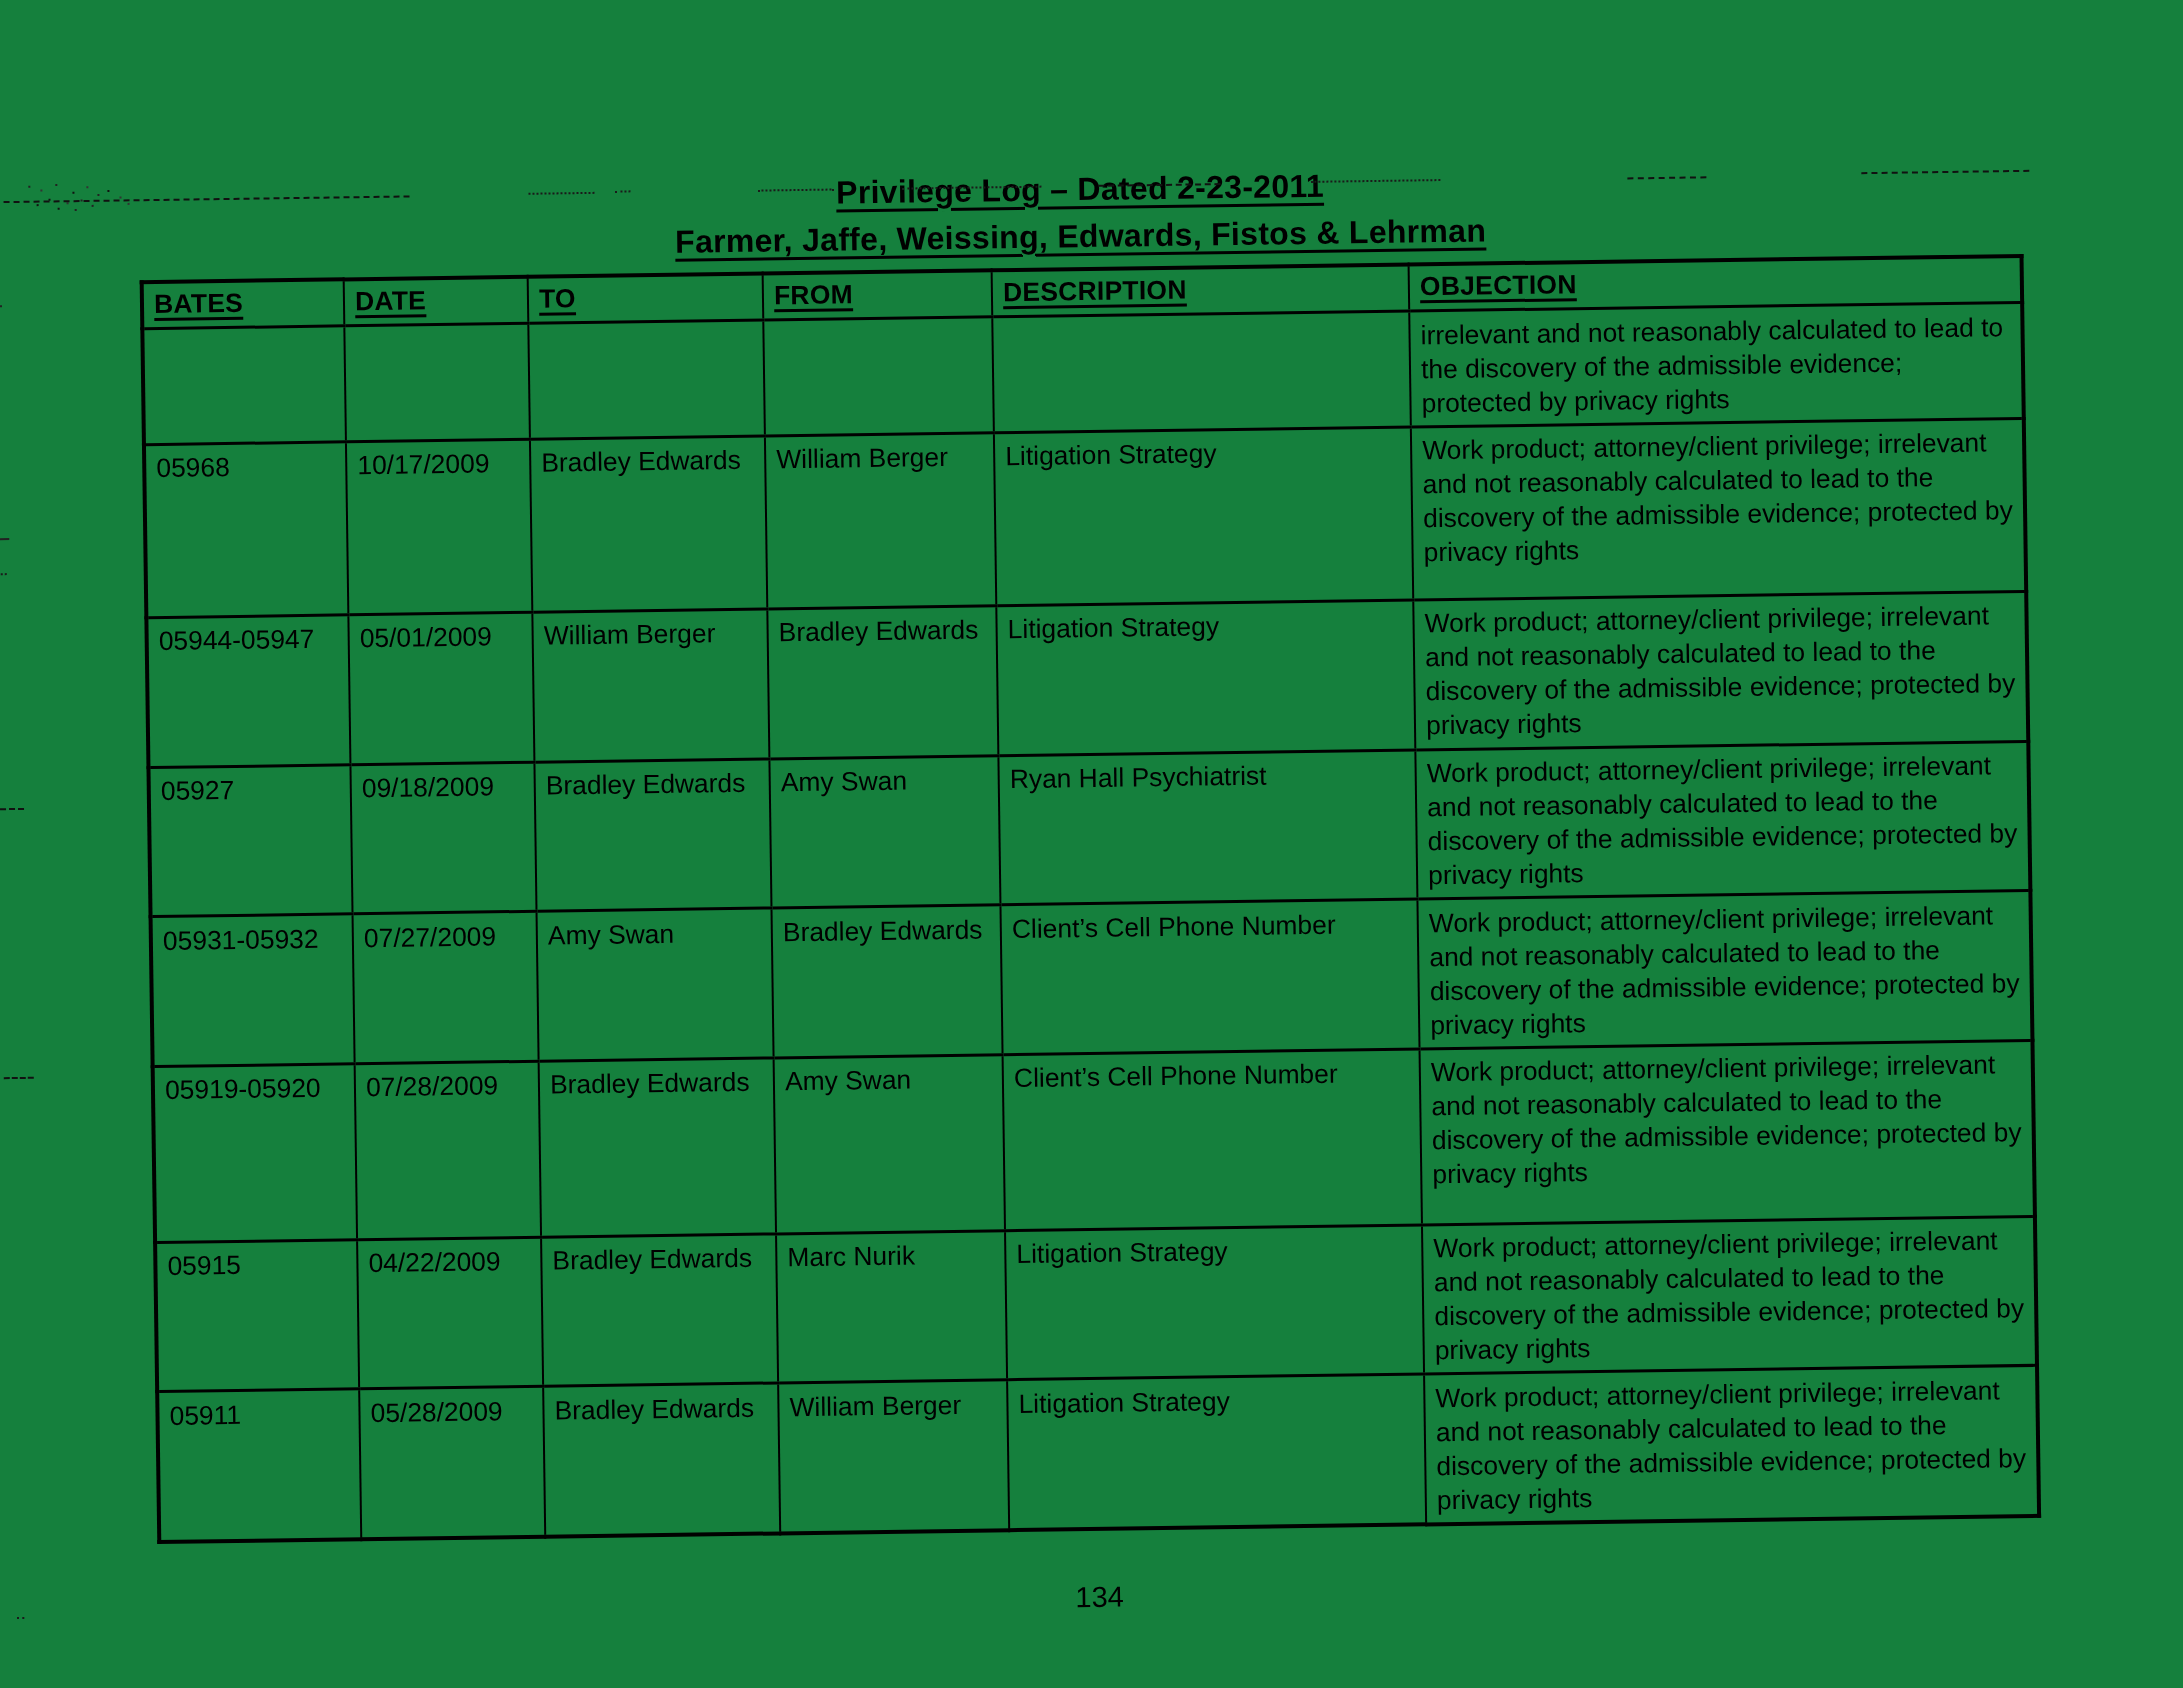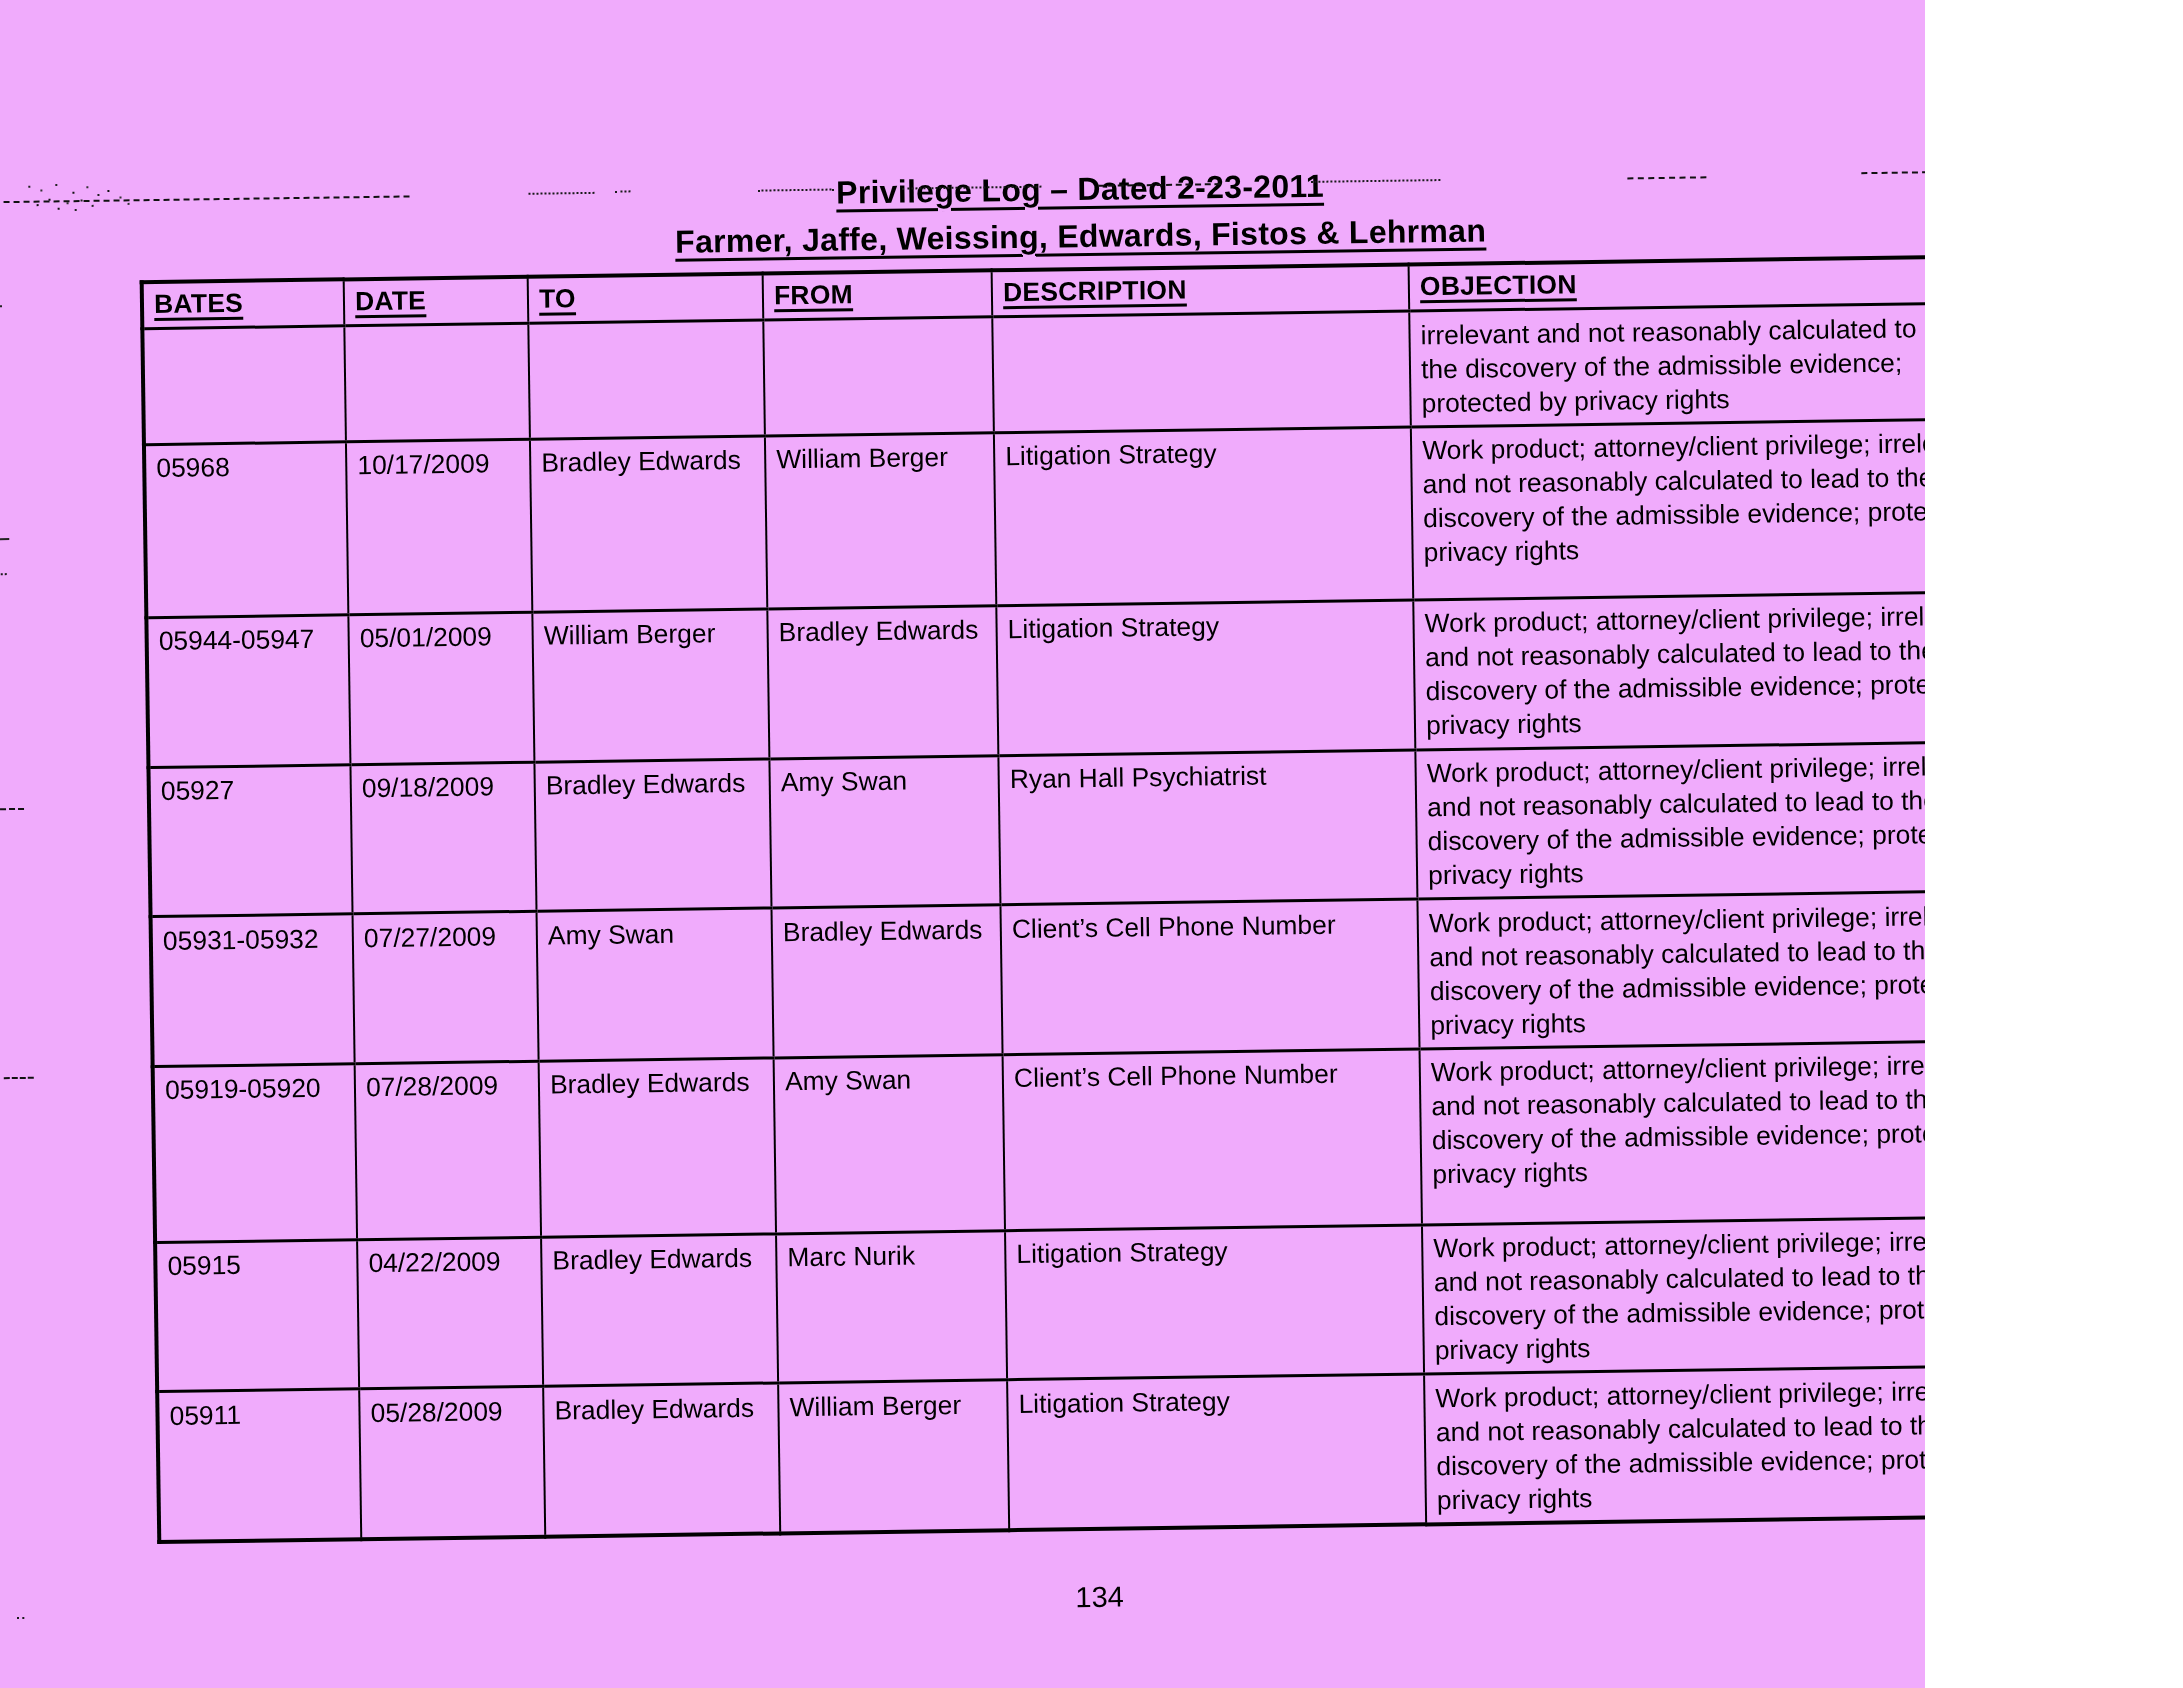--- a/index.html
+++ b/index.html
@@ -2,23 +2,23 @@
 <html style="font-size:10.6px"><head>
 <meta charset="utf-8">
 <style>
   html, body {
     margin: 0;
     padding: 0;
     background: #ffffff;
   }
   .page {
     position: relative;
-    width: 1925px;
+    width: 2183px;
     height: 1688px;
-    background: #f0abfc;
+    background: #15803d;
     overflow: hidden;
     font-family: "Liberation Sans", sans-serif;
     color: #000;
   }
   .doc {
     position: relative;
     width: 2183px;
     height: 1688px;
     transform: rotate(-0.8deg);
   }

